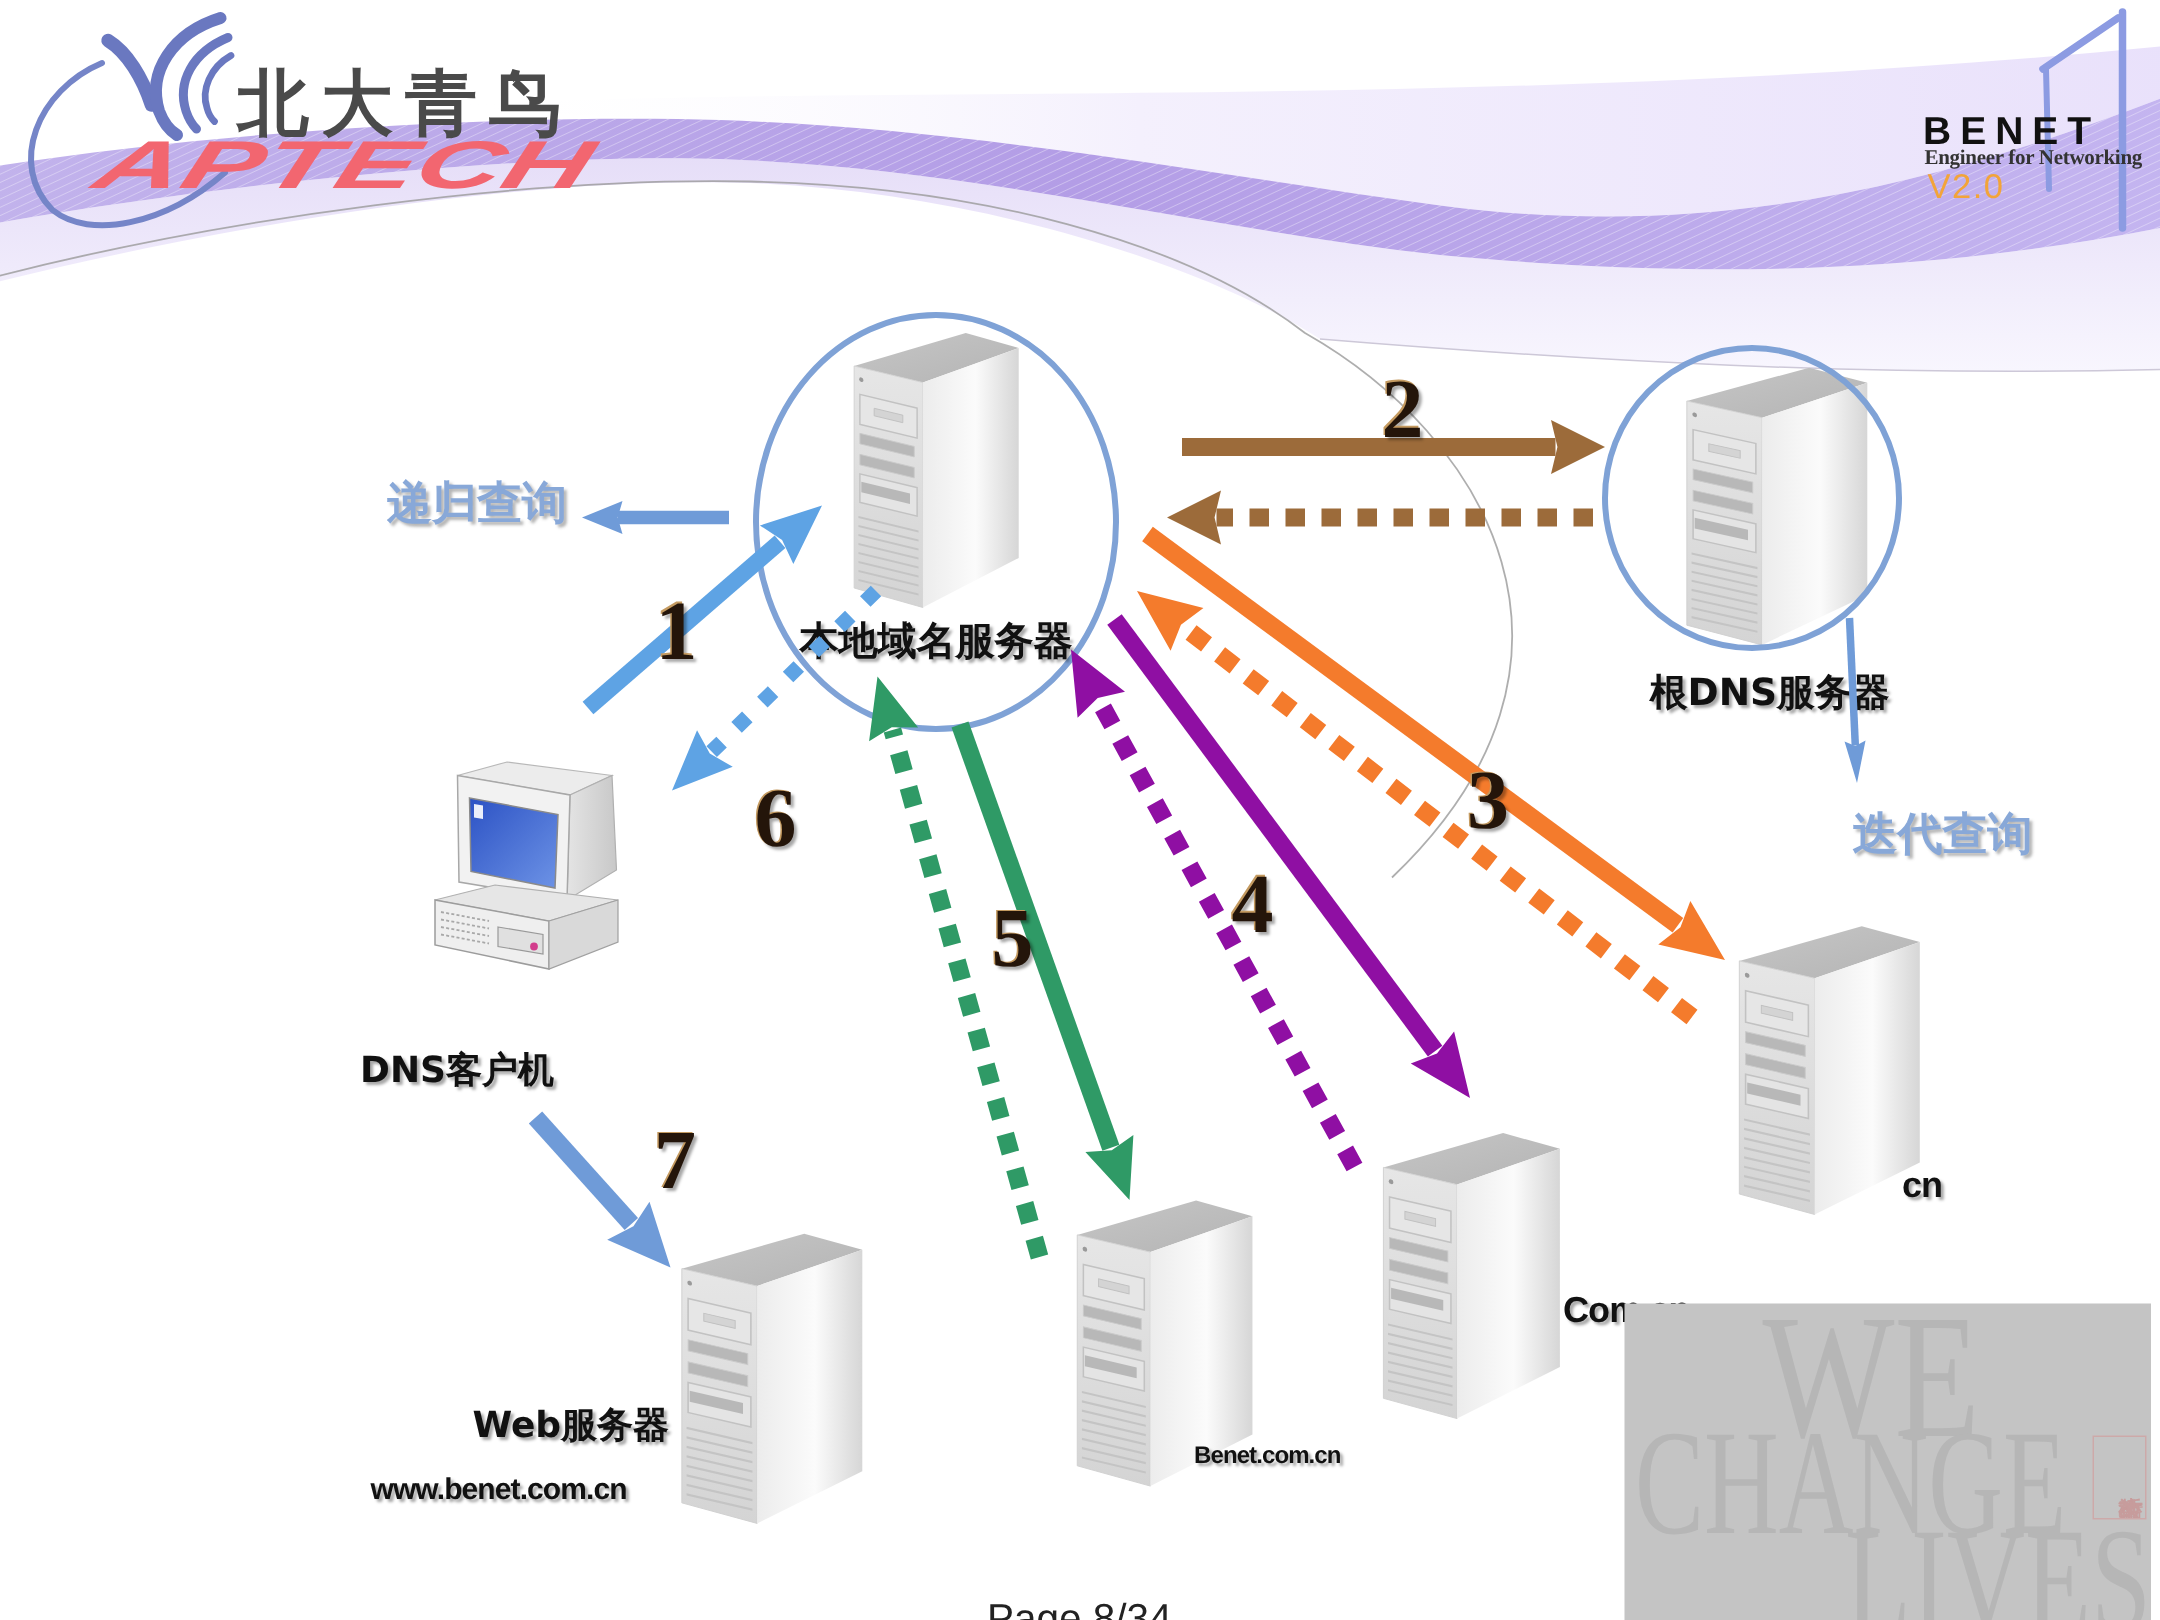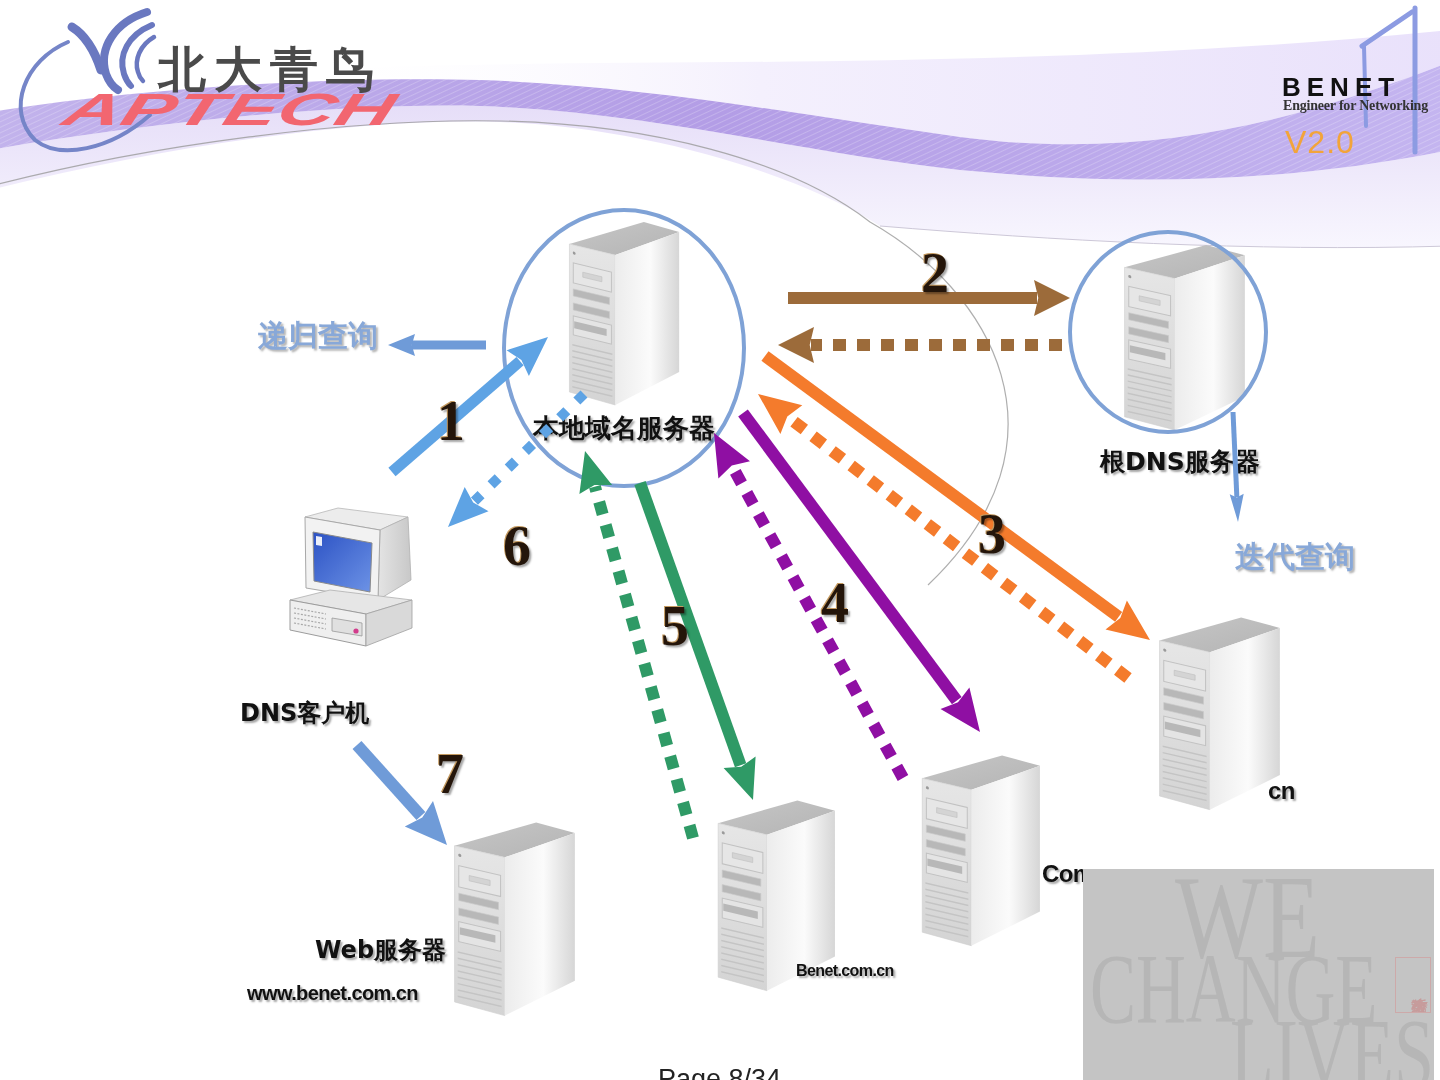--- a/index.html
+++ b/index.html
@@ -13,22 +13,22 @@
   
   .logo-cn { left: 158px; top: 45px; font-size: 48px; color: #4a4a4a; letter-spacing: 8px;
              font-family: "DejaVu Sans", sans-serif; font-weight: bold; }
   .logo-en { left: 72px; top: 87px; font-size: 45px; color: #f26670; font-weight: bold; font-style: italic;
              font-family: "Liberation Sans", sans-serif;
              transform: scaleX(1.78) skewX(-10deg); transform-origin: left top; }
   .benet-name { left: 1282px; top: 74px; font-size: 26px; font-weight: 900; color: #111111; letter-spacing: 6px;
                 font-family: "Liberation Sans", sans-serif; }
   .benet-tag { left: 1283px; top: 99px; font-size: 14px; font-weight: bold; color: #333333;
                font-family: "Liberation Serif", serif; letter-spacing: -0.2px; }
-  .benet-ver { left: 1285px; top: 113px; font-size: 32px; color: #f2a43a; letter-spacing: 1px;
-               font-family: "Liberation Sans", sans-serif; margin-top: 13px; }
+  .benet-ver { left: 1285px; top: 113px; font-size: 23px; color: #f2a43a; letter-spacing: 1px;
+               font-family: "Liberation Sans", sans-serif; }
   .title { left: 965px; top: 139px; font-size: 72px; font-weight: bold; color: #5010a8;
            font-family: "Liberation Sans", sans-serif;
            text-shadow: 4px 4px 2px rgba(80,80,80,0.55); }
 
   
   .lbl { font-weight: bold; color: #111111; text-shadow: 2px 2px 2px rgba(0,0,0,0.35);
          font-family: "DejaVu Sans", sans-serif; }
   .lbl-en { font-family: "Liberation Sans", sans-serif; letter-spacing: -0.6px; }
   .lbl-blue { font-weight: bold; font-size: 30px; text-shadow: 2px 2px 2px rgba(90,90,90,0.45);
               font-family: "DejaVu Sans", sans-serif; }

